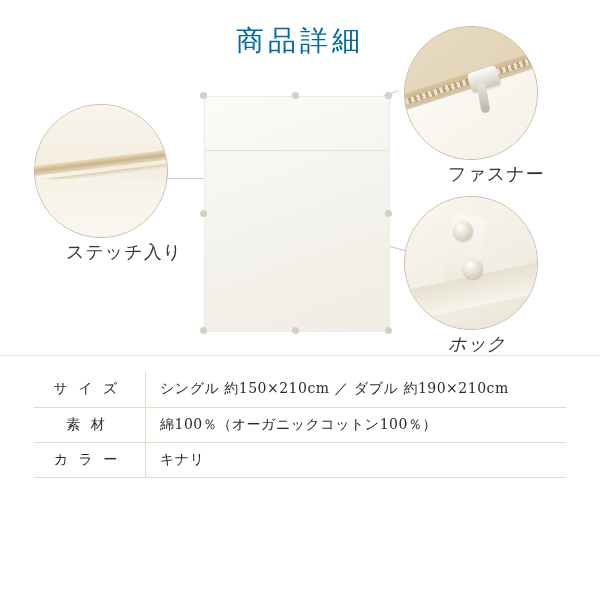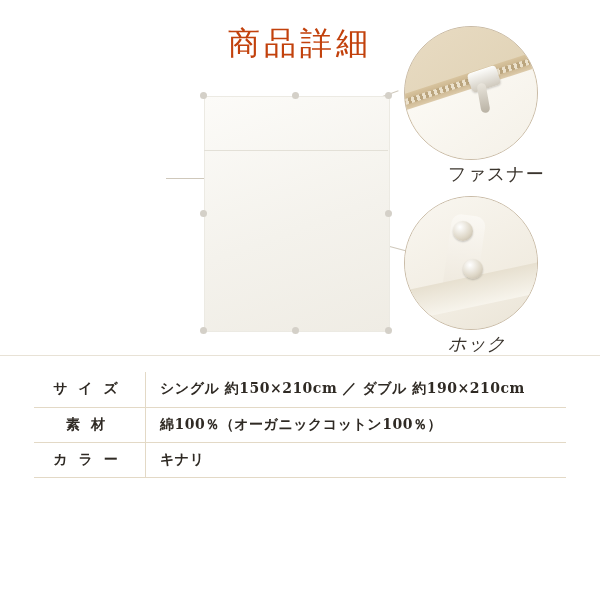--- a/index.html
+++ b/index.html
@@ -21,23 +21,23 @@
   }
 
   
   .page-title {
     position: absolute;
     left: 0;
     top: 22px;
     width: 600px;
     text-align: center;
     font-family: "DejaVu Serif", serif;
-    font-size: 32px;
+    font-size: 28px;
     letter-spacing: 4px;
-    color: #c2410c;
+    color: #0369a1;
     font-weight: 500;
   }
 
   
   .product-area {
     position: absolute;
     left: 196px;
     top: 88px;
     width: 200px;
     height: 250px;
@@ -243,21 +243,20 @@
   .spec-table {
     position: absolute;
     left: 34px;
     top: 372px;
     width: 532px;
     border-collapse: collapse;
     font-family: "DejaVu Serif", serif;
   }
   .spec-table tr {
     height: 35px;
-    font-weight: bold;
   }
   .spec-table td {
     border-bottom: 1px solid #e3d9c6;
     font-size: 14px;
     color: #2f2a24;
     vertical-align: middle;
   }
   .spec-table td.key {
     width: 104px;
     text-align: center;
@@ -290,20 +289,29 @@
     <div class="corner-dot cd-tl"></div>
     <div class="corner-dot cd-tc"></div>
     <div class="corner-dot cd-tr"></div>
     <div class="corner-dot cd-ml"></div>
     <div class="corner-dot cd-mr"></div>
     <div class="corner-dot cd-bl"></div>
     <div class="corner-dot cd-bc"></div>
     <div class="corner-dot cd-br"></div>
   </div>
 
+  <div class="callout" id="callout-stitch">
+    <div class="bubble">
+      <div class="stitch-fabric-top"></div>
+      <div class="stitch-line"></div>
+      <div class="stitch-line2"></div>
+      <div class="stitch-fabric-bot"></div>
+    </div>
+    <div class="label">ステッチ入り</div>
+  </div>
 
   <div class="callout" id="callout-zipper">
     <div class="bubble">
       <div class="zip-fabric-a"></div>
       <div class="zip-fabric-b"></div>
       <div class="zip-tape"></div>
       <div class="zip-teeth"></div>
       <div class="zip-slider"></div>
       <div class="zip-pull"></div>
     </div>

